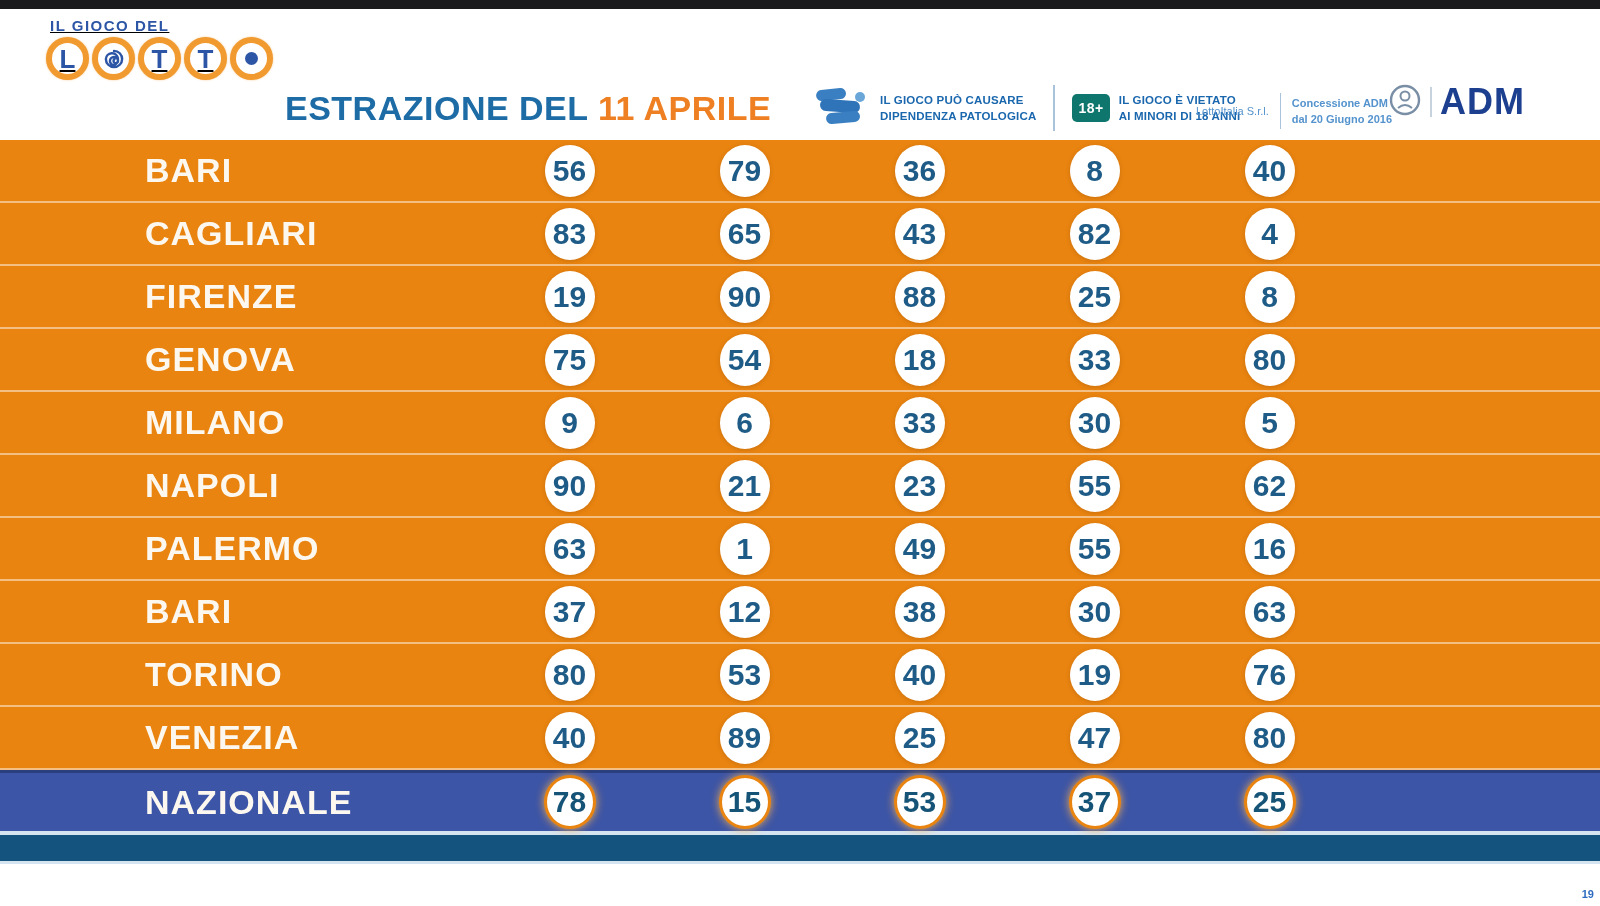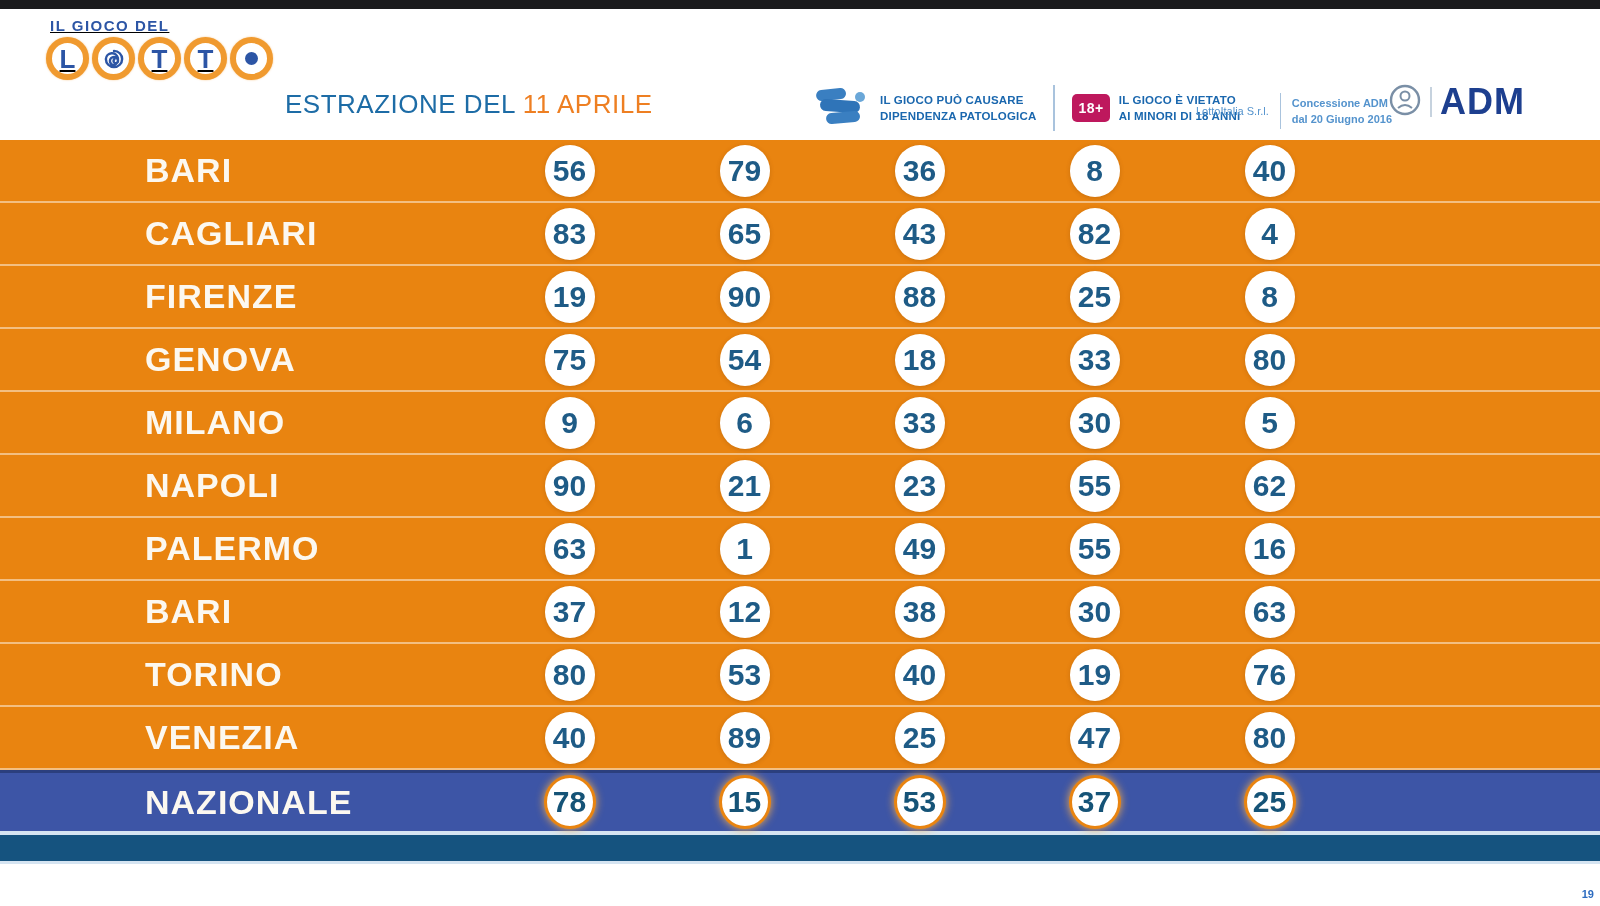--- a/index.html
+++ b/index.html
@@ -15,28 +15,28 @@
   .logo-tagline{color:#2c55a5;font-weight:bold;font-size:15px;letter-spacing:1.5px;margin-left:4px;}
   .logo-circles{display:flex;gap:3px;margin-top:3px;}
   .logo-circle{
     width:31px;height:31px;border-radius:50%;
     border:6px solid #f09a2f;background:#fff;
     display:flex;align-items:center;justify-content:center;
     color:#2c55a5;font-weight:bold;font-size:26px;line-height:1;
     box-shadow:0 0 2px rgba(240,154,47,.6);
   }
   .logo-dot{width:13px;height:13px;border-radius:50%;background:#2c55a5;}
-  .title{position:absolute;left:285px;top:80px;font-size:26px;font-weight:normal;letter-spacing:.5px;white-space:nowrap;}
+  .title{position:absolute;left:285px;top:80px;font-size:34px;font-weight:bold;letter-spacing:.5px;white-space:nowrap;}
   .title-prefix{color:#1d6ca6;}
   .title-date{color:#ee7f22;}
   .warnings{position:absolute;left:812px;top:76px;display:flex;align-items:center;}
   .warn-text{color:#1a67ae;font-weight:bold;font-size:11.5px;line-height:1.4;letter-spacing:.2px;white-space:nowrap;}
   .vdivider{width:2px;height:46px;background:#a9c3dd;margin:0 17px;}
   .badge18{
-    background:#be185d;color:#ffffff;font-weight:bold;font-size:14px;
+    background:#0f766e;color:#ffffff;font-weight:bold;font-size:14px;
     border-radius:5px;padding:6px 6px;margin-right:9px;letter-spacing:.5px;
   }
   .resp-logo{margin-right:10px;}
   .concession{position:absolute;left:1196px;top:84px;display:flex;align-items:center;}
   .conc-company{color:#5493cd;font-size:11px;white-space:nowrap;}
   .conc-divider{width:1px;height:36px;background:#a9c3dd;margin:0 11px;}
   .conc-lines{color:#5493cd;font-size:11px;font-weight:bold;line-height:1.5;white-space:nowrap;}
   .adm{position:absolute;left:1388px;top:72px;display:flex;align-items:center;}
   .adm-divider{width:2px;height:30px;background:#c6d2de;margin:0 8px;}
   .adm-label{color:#1d3f8f;font-weight:bold;font-size:36px;letter-spacing:1px;text-align:right;}

